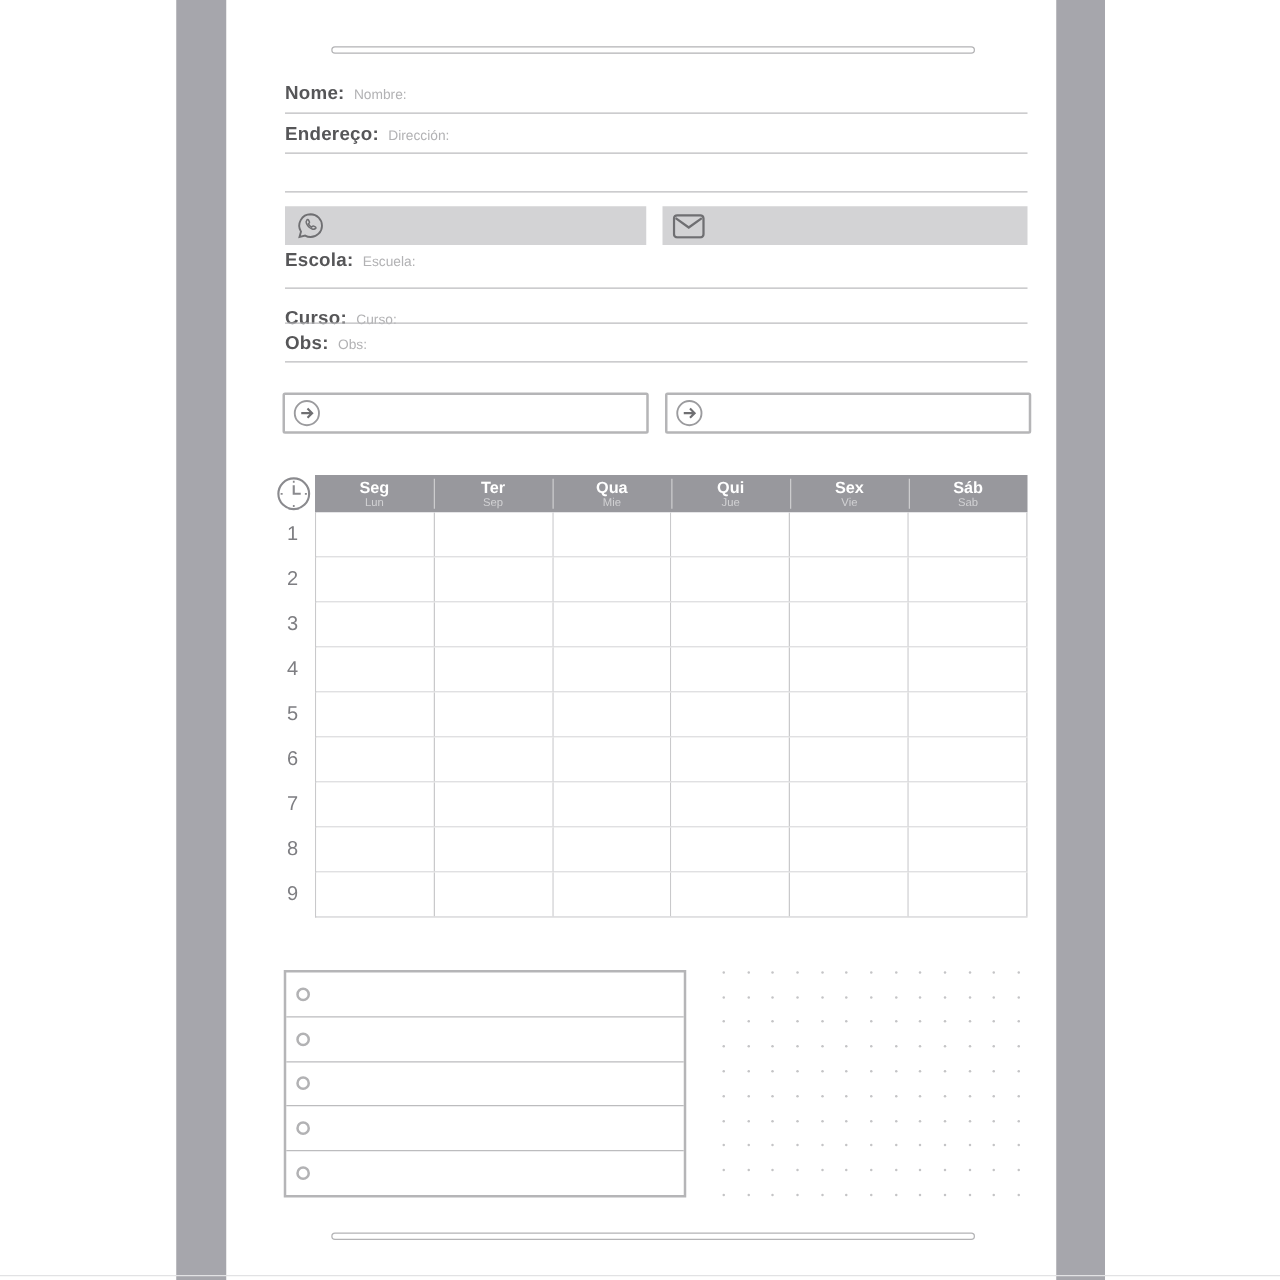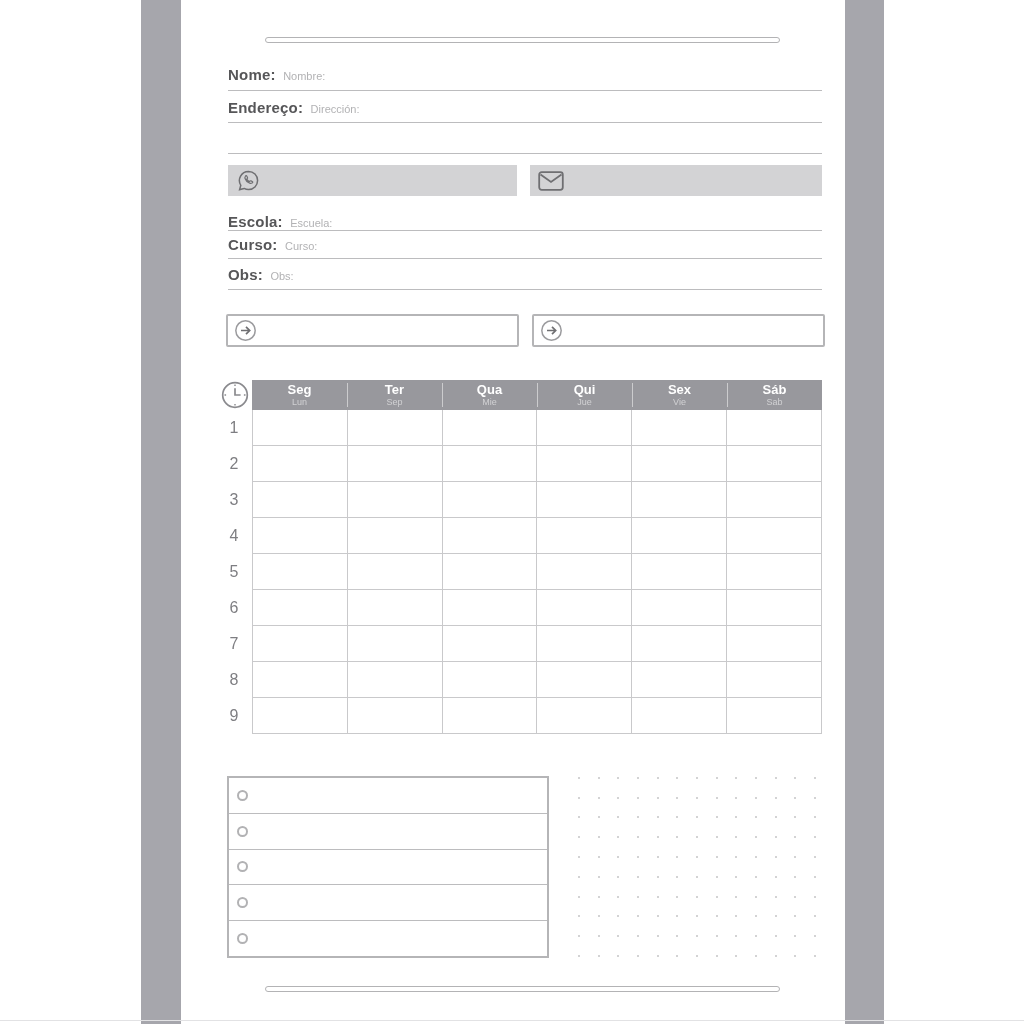--- a/index.html
+++ b/index.html
@@ -101,27 +101,27 @@
     <path d="M9.4 8.3c.35-.8 1.1-.85 1.45-.15l.65 1.3c.2.4.05.85-.3 1.2l-.45.45c.55 1.1 1.45 2 2.55 2.55l.45-.45c.35-.35.8-.5 1.2-.3l1.3.65c.7.35.65 1.1-.15 1.45-.75.35-1.6.45-2.35.2-2.2-.75-3.95-2.5-4.7-4.7-.25-.75-.15-1.6.35-2.2z" stroke-width="1.2"></path>
   </svg>
 </div>
 <div class="graybox" style="left:530px; top:165px; width:292px;">
   <svg width="26" height="20" viewBox="0 0 26 20" fill="none" stroke="#6f6f72" stroke-width="1.8">
     <rect x="1.2" y="1.2" width="23.6" height="17.6" rx="2.5"></rect>
     <path d="M2.5 3.5 L13 11 L23.5 3.5"></path>
   </svg>
 </div>
 
-<div class="field" style="top:213px">
+<div class="field" style="top:200px">
   <span class="pt">Escola:</span>
   <span class="es">Escuela:</span>
 </div>
 <div class="rule" style="top:230px"></div>
 
-<div class="field" style="top:236px">
+<div class="field" style="top:246px">
   <span class="pt">Curso:</span>
   <span class="es">Curso:</span>
 </div>
 <div class="rule" style="top:258px"></div>
 
 <div class="field" style="top:266px">
   <span class="pt">Obs:</span>
   <span class="es">Obs:</span>
 </div>
 <div class="rule" style="top:289px"></div>

